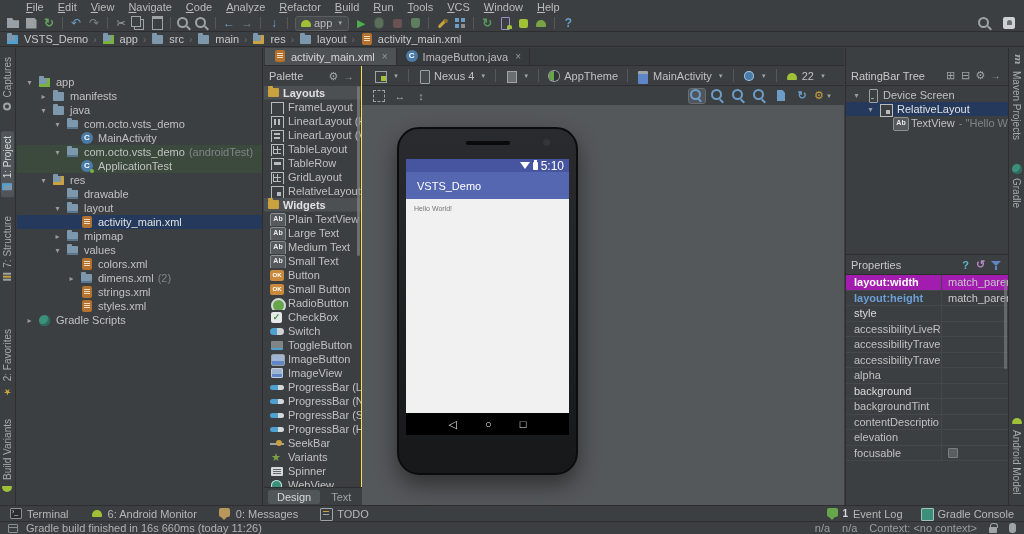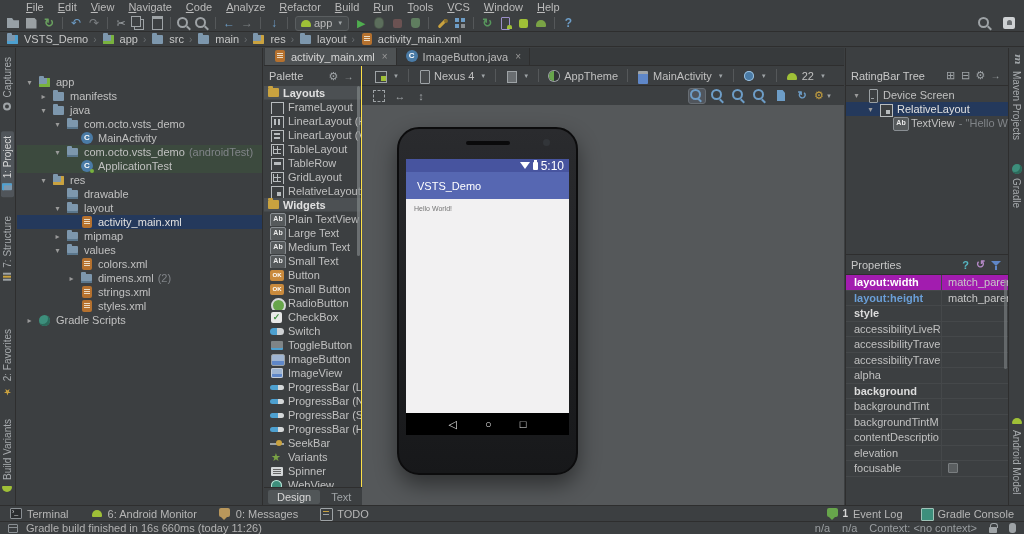--- a/index.html
+++ b/index.html
@@ -195,21 +195,21 @@
 
   .right-panel{position:absolute;left:845px;top:0;bottom:0;width:163px;background:#3c3f41;border-left:1px solid #2e2e2e}
   .rhead{position:absolute;left:0;right:0;height:20px;border-bottom:1px solid #2e2e2e;display:flex;align-items:center;gap:4px;padding:0 5px;color:#c8c8c8}
   .rhead .hicons{margin-left:auto;display:flex;align-items:center}
   .ct-rows{position:absolute;top:40px;left:0;right:0}
   .props{position:absolute;top:206px;left:0;right:0;bottom:0;border-top:1px solid #2e2e2e}
   .props-rows{position:absolute;top:20px;left:0;right:0;bottom:0;overflow:hidden}
   .prow{height:15.5px;display:flex;align-items:center;border-bottom:1px solid #45484a;font-size:11px}
   .prow .pname{width:96px;padding-left:8px;overflow:hidden;white-space:nowrap;color:#c0c0c0;flex:none;border-right:1px solid #45484a;align-self:stretch;display:flex;align-items:center}
   .prow .pval{padding-left:6px;color:#c8c8c8;white-space:nowrap;overflow:hidden;display:flex;align-items:center;gap:4px}
-  .prow.bold .pname{font-weight:bold;color:#dcdcdc}
+  .prow.bold .pname{font-weight:normal;color:#dcdcdc}
   .prow.accent .pname{font-weight:bold;color:#6a9fd8}
   .prow.selected{background:#a21caf}
   .prow.selected .pname{color:#fff;font-weight:bold}
   .pcheck{width:10px;height:10px;background:#5a5e60;border:1px solid #7a7e80;border-radius:1px}
   .props-scroll{position:absolute;right:1px;top:24px;width:3px;height:90px;background:#7f8486;border-radius:2px;opacity:.6}
 
   
   .winbar{position:absolute;left:0;right:0;top:505px;height:16px;background:#3c3f41;border-top:1px solid #2e2e2e;display:flex;align-items:center;padding:0 10px;gap:22px}
   .wbtn{display:flex;align-items:center;gap:5px;color:#b6b6b6;white-space:nowrap}
   .wright{margin-left:auto;display:flex;align-items:center;gap:18px}
@@ -762,24 +762,20 @@
             </div>
             <div class="prow bold">
               <span class="pname">background</span>
               <span class="pval"></span>
             </div>
             <div class="prow">
               <span class="pname">backgroundTint</span>
               <span class="pval"></span>
             </div>
             <div class="prow">
-              <span class="pname">backgroundTintM</span>
-              <span class="pval"></span>
-            </div>
-            <div class="prow">
               <span class="pname">contentDescriptio</span>
               <span class="pval"></span>
             </div>
             <div class="prow">
               <span class="pname">elevation</span>
               <span class="pval"></span>
             </div>
             <div class="prow">
               <span class="pname">focusable</span>
               <span class="pval">

